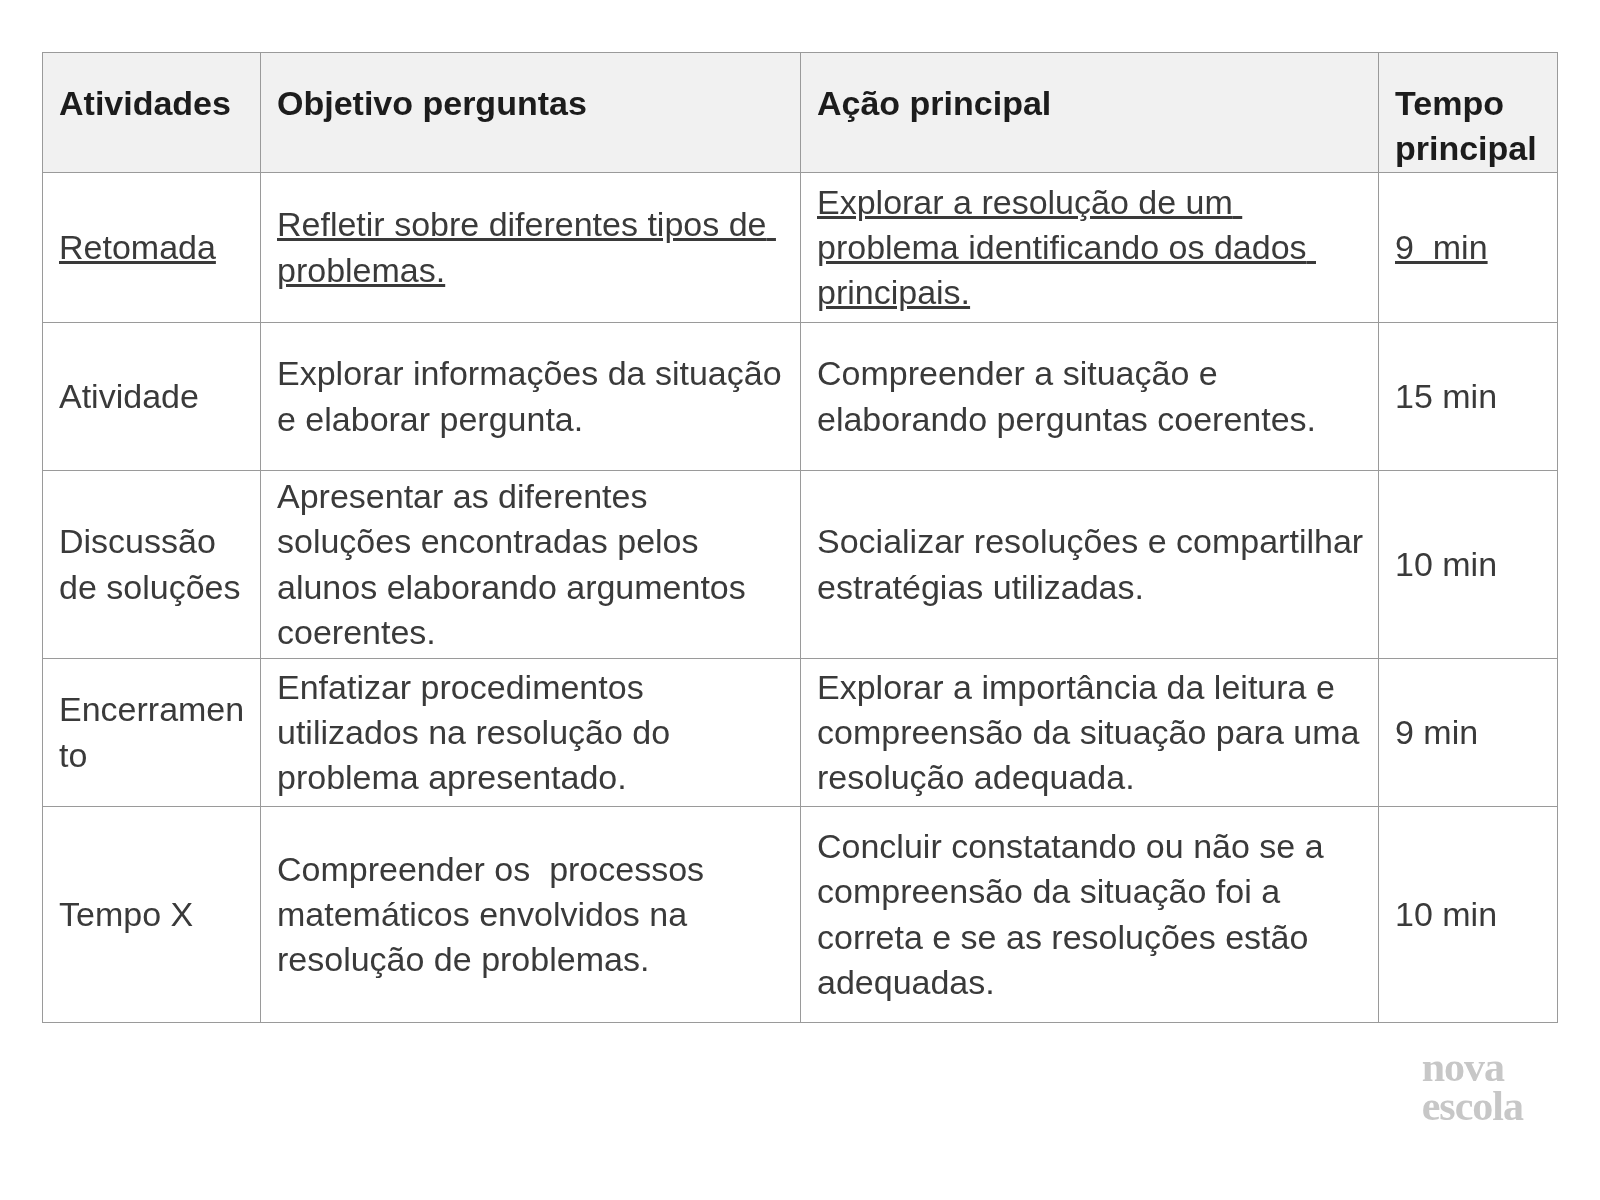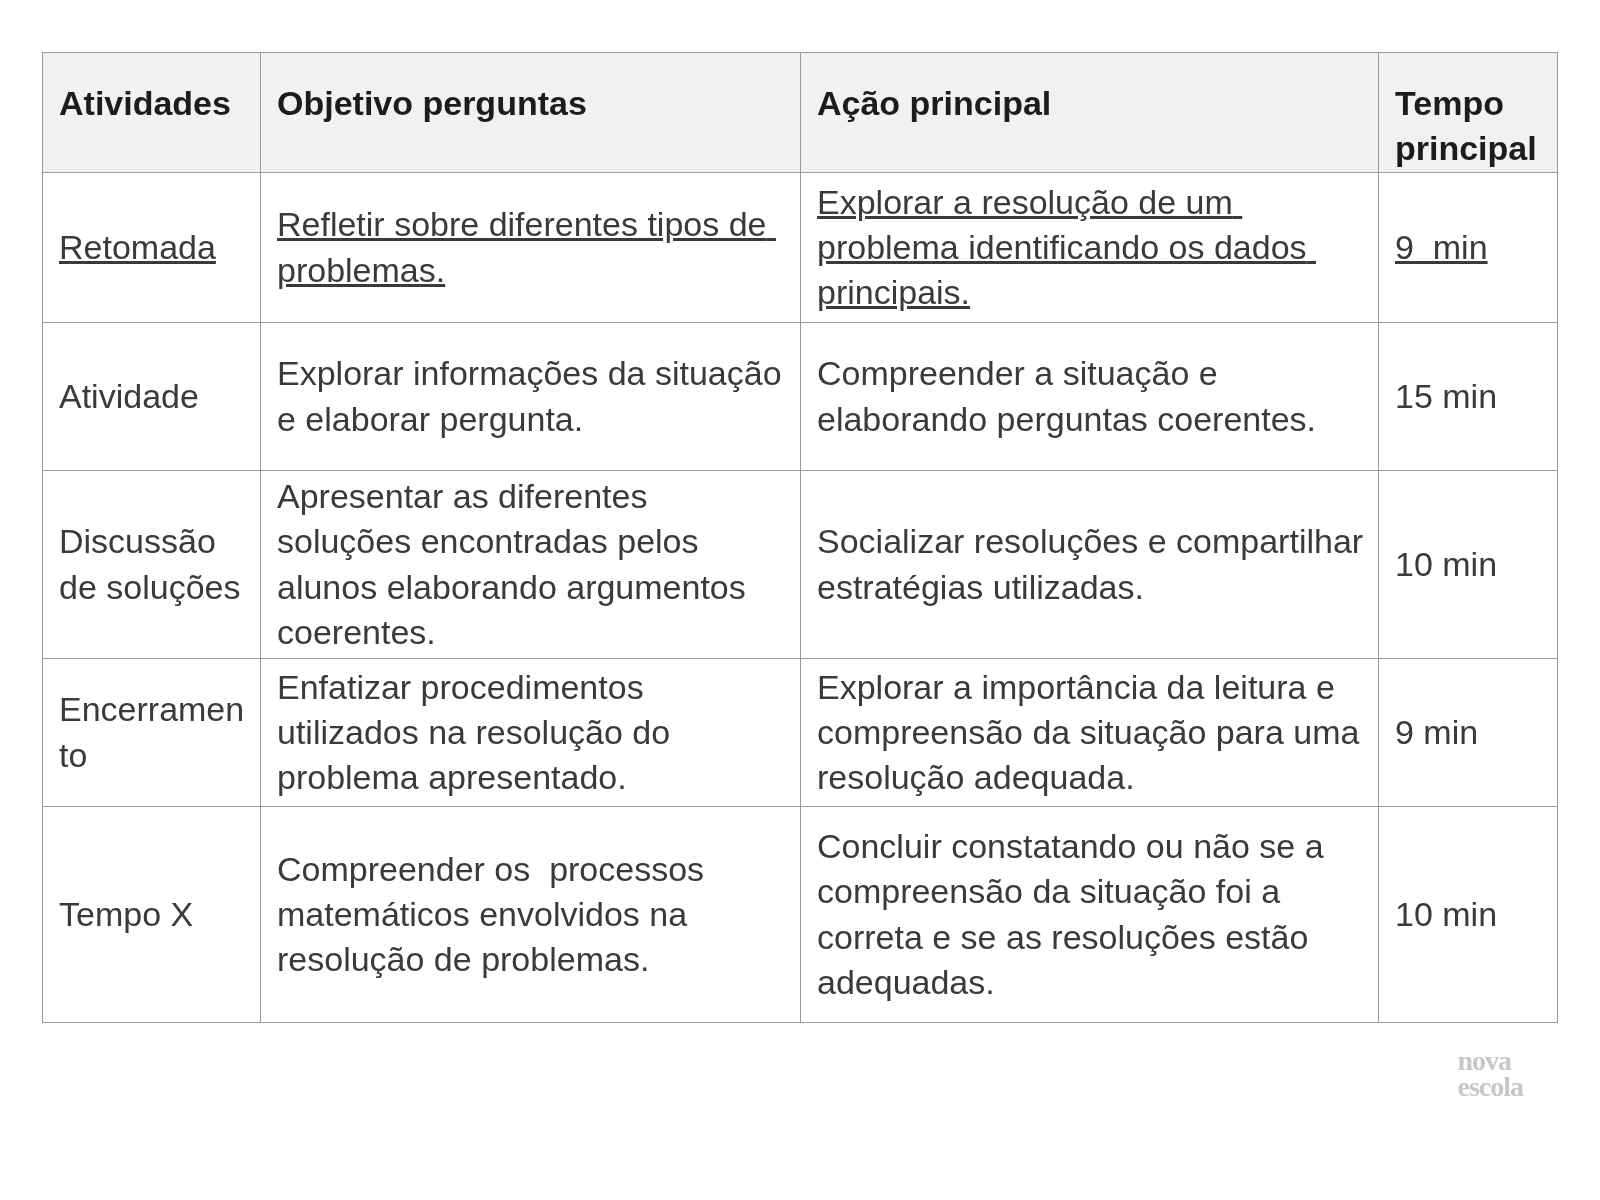--- a/index.html
+++ b/index.html
@@ -57,21 +57,21 @@
   tr.row-h148 { height: 148px; }
   tr.row-h188 { height: 188px; }
   tr.row-h216 { height: 216px; }
   .brand-logo {
     position: absolute;
     top: 1048px;
     right: 77px;
     text-align: left;
     font-family: "Liberation Serif", "DejaVu Serif", serif;
     font-weight: bold;
-    font-size: 28px;
+    font-size: 42px;
     line-height: 0.92;
     letter-spacing: -1px;
     color: #c7c7c7;
     user-select: none;
   }
 </style>
 </head>
 <body>
 
 <div class="page">

